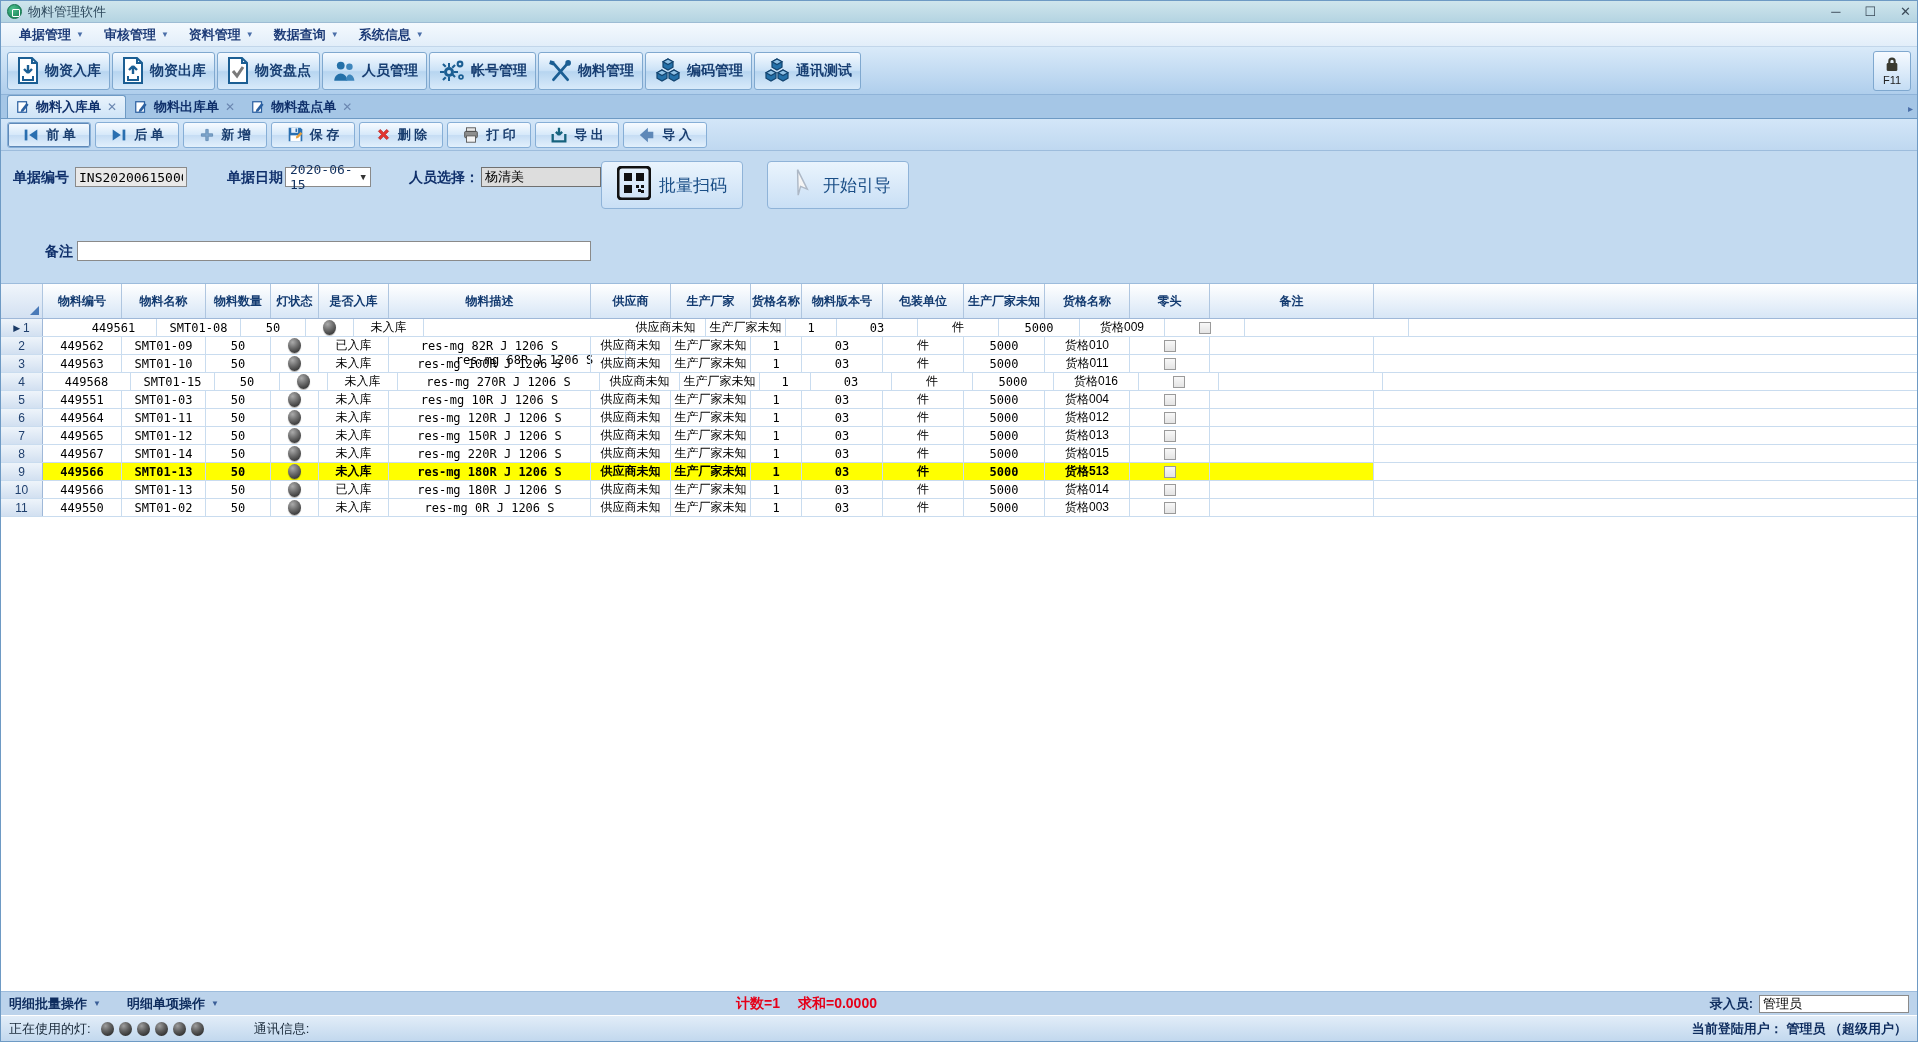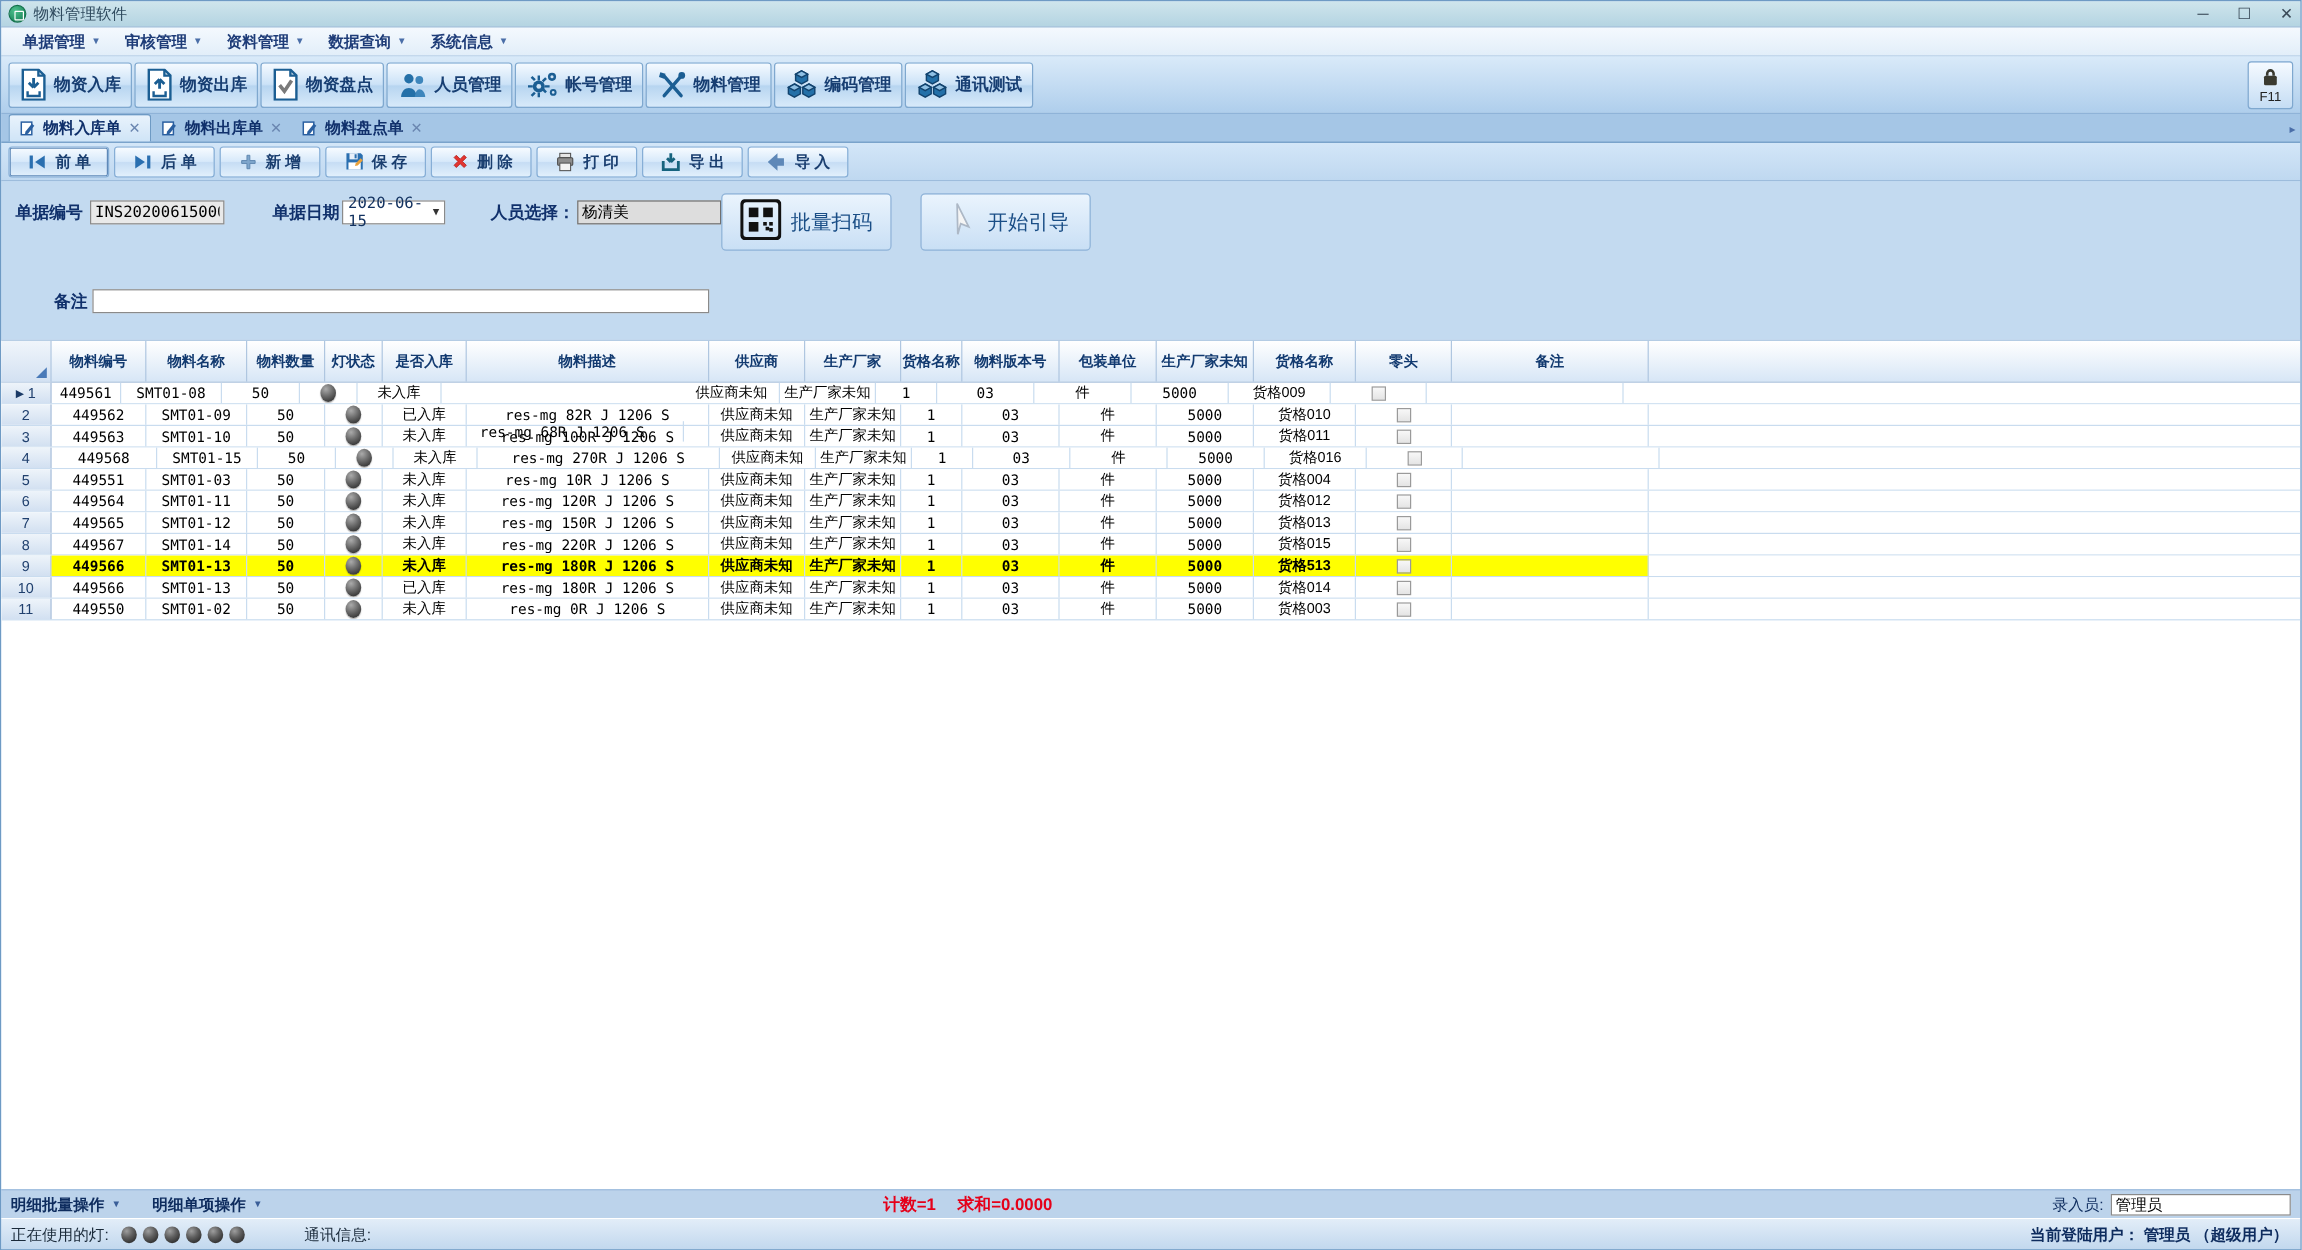--- a/index.html
+++ b/index.html
@@ -105,21 +105,21 @@
 
   
   .footerbar { height:24px; background:#BCD3EB; display:flex; align-items:center;
                border-top:1px solid #9DBCDC; position:relative; padding:0 8px; }
   .foot-dd { display:flex; align-items:center; gap:6px; font-weight:bold; color:#0E2C5E;
              font-size:13px; margin-right:26px; cursor:pointer; }
   .foot-dd .arr { font-size:8px; color:#3A5E98; }
   .calc { position:absolute; left:735px; color:#E50019; font-weight:bold; font-size:14px;
           display:flex; gap:18px; }
   .entry { position:absolute; right:8px; display:flex; align-items:center; gap:6px; }
-  .entry .lab { font-weight:normal; color:#0E2C5E; font-size:13px; }
+  .entry .lab { font-weight:bold; color:#0E2C5E; font-size:13px; }
   .entry input { width:150px; height:18px; border:1px solid #8A8A8A; font-size:13px; padding:0 3px; }
 
   
   .statusbar { height:26px; background:linear-gradient(to bottom,#E2EDF8,#C2D8EE);
                border-top:1px solid #FFFFFF; display:flex; align-items:center; padding:0 8px;
                position:relative; }
   .statusbar .slabel { font-size:13px; color:#1A2A3A; }
   .orbs { display:flex; gap:5px; margin:0 10px; }
   .orb { width:13px; height:14px; border-radius:50%;
          background:radial-gradient(circle at 35% 28%, #9E9E9E, #606060 40%, #262626 88%); }
@@ -475,21 +475,21 @@
         <span>备注</span>
       </div>
       <div class="hcell" style="flex:1;border-right:none"></div>
     </div>
   <div id="tbody">
       <div class="row">
         <div class="cell rownum" style="width: 42px;">
           <span class="sel">▶</span>
           <span>1</span>
         </div>
-        <div class="cell" style="width: 58px;">449561</div>
+        <div class="cell" style="width: 86px; margin-left: 28px;">449561</div>
         <div class="cell" style="width: 84px;">SMT01-08</div>
         <div class="cell" style="width: 65px;">50</div>
         <div class="cell" style="width: 48px;">
           <span class="lamp"></span>
         </div>
         <div class="cell" style="width: 70px; font-family: &quot;Liberation Sans&quot;, sans-serif;">未入库</div>
         <div class="cell" style="width: 202px; margin-top: 32px;">res-mg 68R J 1206 S</div>
         <div class="cell" style="width: 80px; font-family: &quot;Liberation Sans&quot;, sans-serif;">供应商未知</div>
         <div class="cell" style="width: 80px; font-family: &quot;Liberation Sans&quot;, sans-serif;">生产厂家未知</div>
         <div class="cell" style="width: 51px;">1</div>

